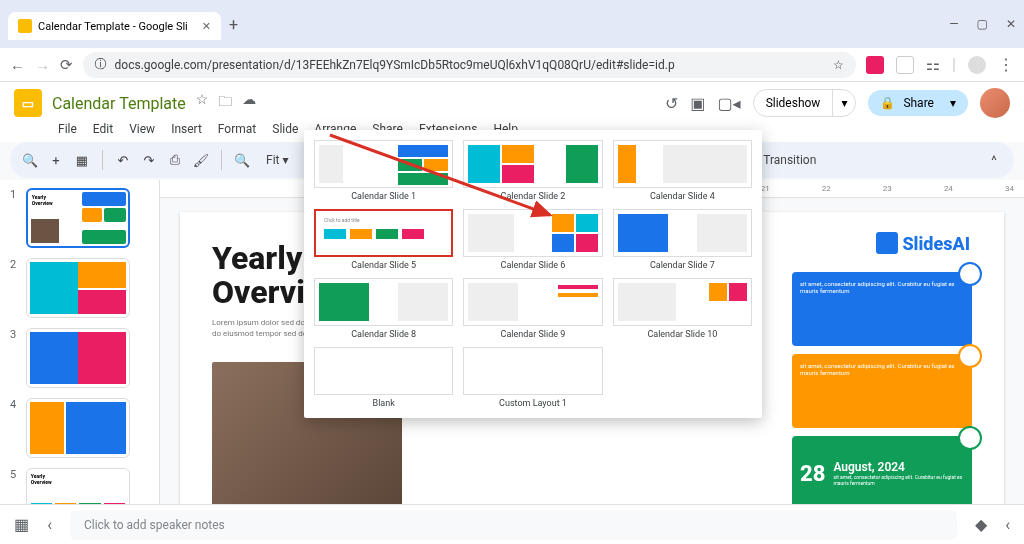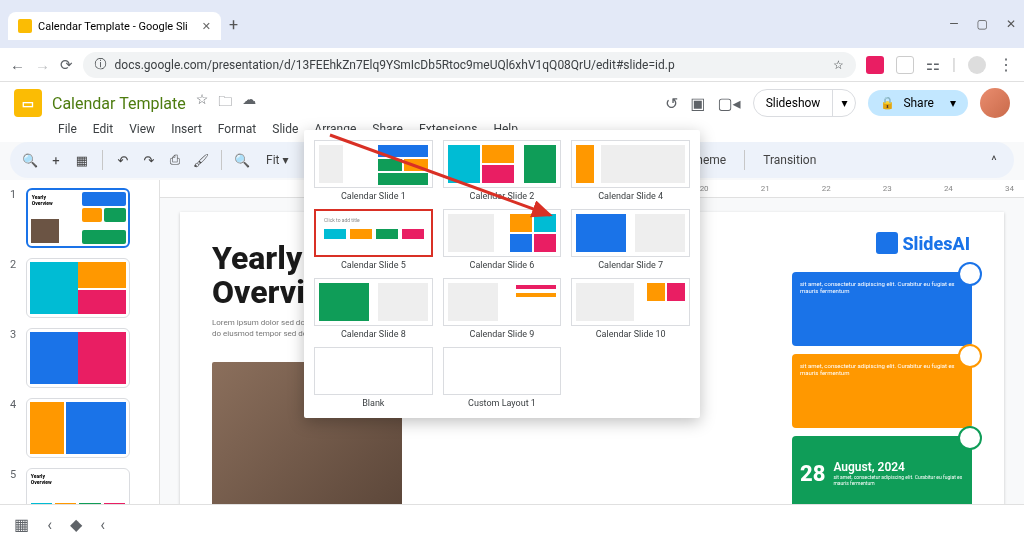--- a/index.html
+++ b/index.html
@@ -60,21 +60,21 @@
 
 .slide-left { position: absolute; left: 32px; top: 30px; width: 220px; }
 .s-title { font-size: 32px; font-weight: 800; line-height: 1.05; color: #1a1a1a; }
 .s-body { font-size: 8px; color: #777; margin-top: 8px; line-height: 1.4; }
 .s-img { position: absolute; left: 32px; top: 150px; width: 190px; height: 160px; background: linear-gradient(135deg, #8b6f5c, #5a4538); border-radius: 2px; }
 
 .cal-block { position: absolute; border-radius: 4px; padding: 8px; color: #fff; font-size: 7px; }
 .cal-block .num { font-size: 22px; font-weight: 800; }
 
 
-.layout-popup { position: absolute; left: 304px; top: 130px; width: 396px; background: #fff; box-shadow: 0 4px 16px rgba(0,0,0,0.25); border-radius: 2px; padding: 10px; z-index: 100; }
+.layout-popup { position: absolute; left: 304px; top: 130px; width: 458px; background: #fff; box-shadow: 0 4px 16px rgba(0,0,0,0.25); border-radius: 2px; padding: 10px; z-index: 100; }
 .layout-grid { display: grid; grid-template-columns: repeat(3, 1fr); gap: 8px 10px; }
 .layout-item { }
 .layout-thumb { height: 48px; border: 1px solid #dadce0; background: #fff; margin-bottom: 3px; position: relative; overflow: hidden; }
 .layout-item.hl .layout-thumb { border: 2px solid #d93025; }
 .layout-label { font-size: 9px; text-align: center; color: #3c4043; }
 
 .arrow { position: absolute; left: 320px; top: 130px; z-index: 101; pointer-events: none; }
 
 
 .bottom { position: absolute; bottom: 0; left: 0; right: 0; height: 40px; background: #fff; border-top: 1px solid #e0e0e0; display: flex; align-items: center; padding: 0 14px; gap: 18px; }
@@ -392,15 +392,16 @@
       <marker id="ah" markerWidth="8" markerHeight="8" refX="6" refY="3" orient="auto">
         <path d="M0,0 L7,3 L0,6 Z" fill="#d93025"></path>
       </marker>
     </defs>
   <line x1="10" y1="5" x2="230" y2="85" stroke="#d93025" stroke-width="3" marker-end="url(#ah)"></line>
 </svg>
 
 <div class="bottom">
   <span class="bot-ic">▦</span>
   <span class="bot-ic">‹</span>
+  <div class="notes">Click to add speaker notes</div>
   <span class="bot-ic">◆</span>
   <span class="bot-ic">‹</span>
 </div>
 
 </body></html>

